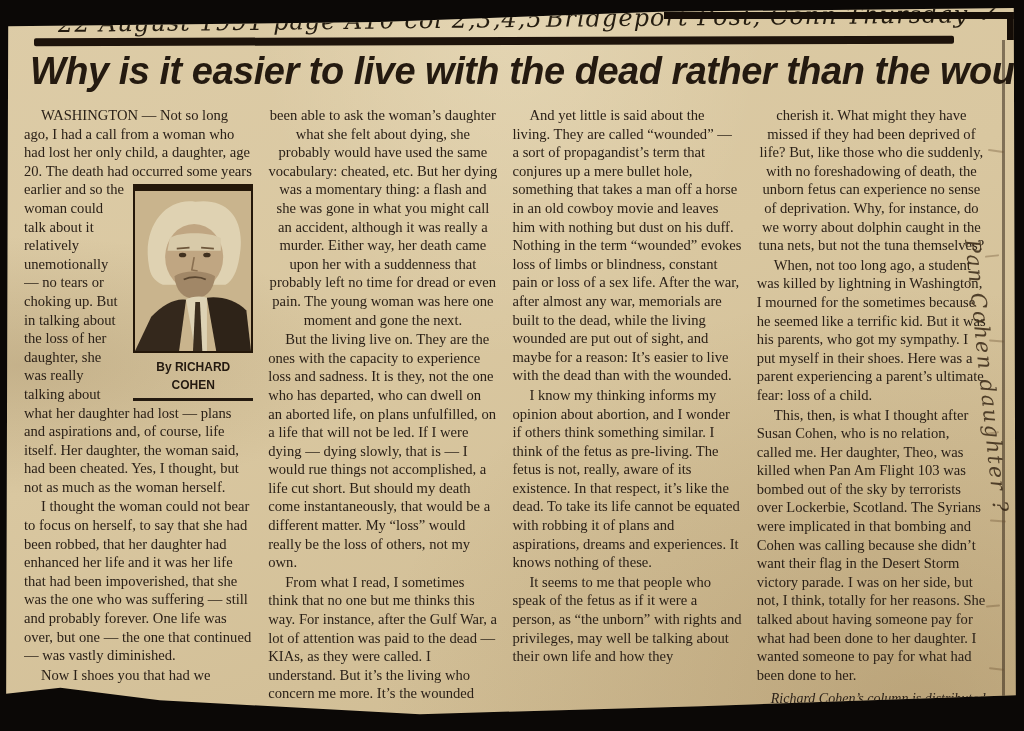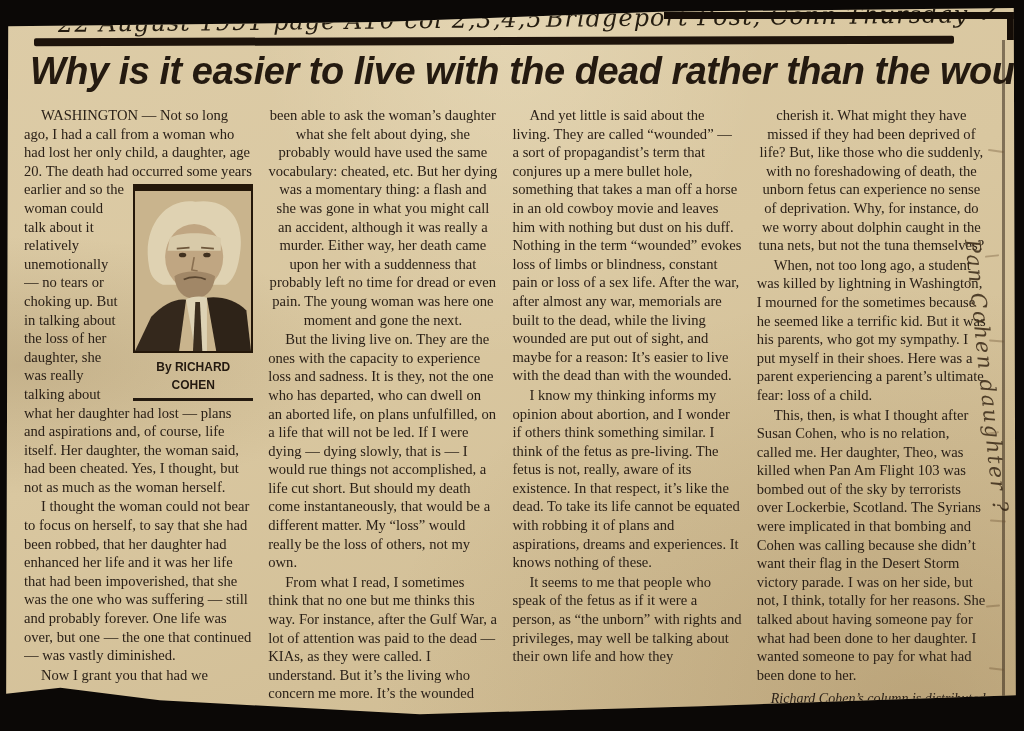--- a/index.html
+++ b/index.html
@@ -101,21 +101,21 @@
               <path d="M0,150 L14,118 C24,106 36,100 44,102 L38,150 Z" fill="#34281c"></path>
               <path d="M100,150 L96,112 C88,102 72,98 62,100 L70,150 Z" fill="#2e2318"></path>
               <path d="M44,102 L52,150 L62,150 L62,100 C56,98 48,99 44,102 Z" fill="#ddd2b4"></path>
               <path d="M52,104 L56,104 L58,150 L50,150 Z" fill="#3a2d1e"></path>
             </svg>
           </span>
           <span class="photocaption">By RICHARD COHEN</span>
         </span>
         <span>the woman could talk about it relatively unemotionally — no tears or choking up. But in talking about the loss of her daughter, she was really talking about what her daughter had lost — plans and aspirations and, of course, life itself. Her daughter, the woman said, had been cheated. Yes, I thought, but not as much as the woman herself.</span></p>
       <p class="para">I thought the woman could not bear to focus on herself, to say that she had been robbed, that her daughter had enhanced her life and it was her life that had been impoverished, that she was the one who was suffering — still and probably forever. One life was over, but one — the one that continued — was vastly diminished.</p>
-      <p class="para">Now I grant you that had we</p>
+      <p class="para">Now I shoes you that had we</p>
     </div>
 
     <div class="col">
       <p class="para cont">been able to ask the woman’s daughter what she felt about dying, she probably would have used the same vocabulary: cheated, etc. But her dying was a momentary thing: a flash and she was gone in what you might call an accident, although it was really a murder. Either way, her death came upon her with a suddenness that probably left no time for dread or even pain. The young woman was here one moment and gone the next.</p>
       <p class="para">But the living live on. They are the ones with the capacity to experience loss and sadness. It is they, not the one who has departed, who can dwell on an aborted life, on plans unfulfilled, on a life that will not be led. If I were dying — dying slowly, that is — I would rue things not accomplished, a life cut short. But should my death come instantaneously, that would be a different matter. My “loss” would really be the loss of others, not my own.</p>
       <p class="para">From what I read, I sometimes think that no one but me thinks this way. For instance, after the Gulf War, a lot of attention was paid to the dead — KIAs, as they were called. I understand. But it’s the living who concern me more. It’s the wounded and the maimed who are on my mind. Like the</p>
     </div>
 
     <div class="col">
       <p class="para">And yet little is said about the living. They are called “wounded” — a sort of propagandist’s term that conjures up a mere bullet hole, something that takes a man off a horse in an old cowboy movie and leaves him with nothing but dust on his duff. Nothing in the term “wounded” evokes loss of limbs or blindness, constant pain or loss of a sex life. After the war, after almost any war, memorials are built to the dead, while the living wounded are put out of sight, and maybe for a reason: It’s easier to live with the dead than with the wounded.</p>

